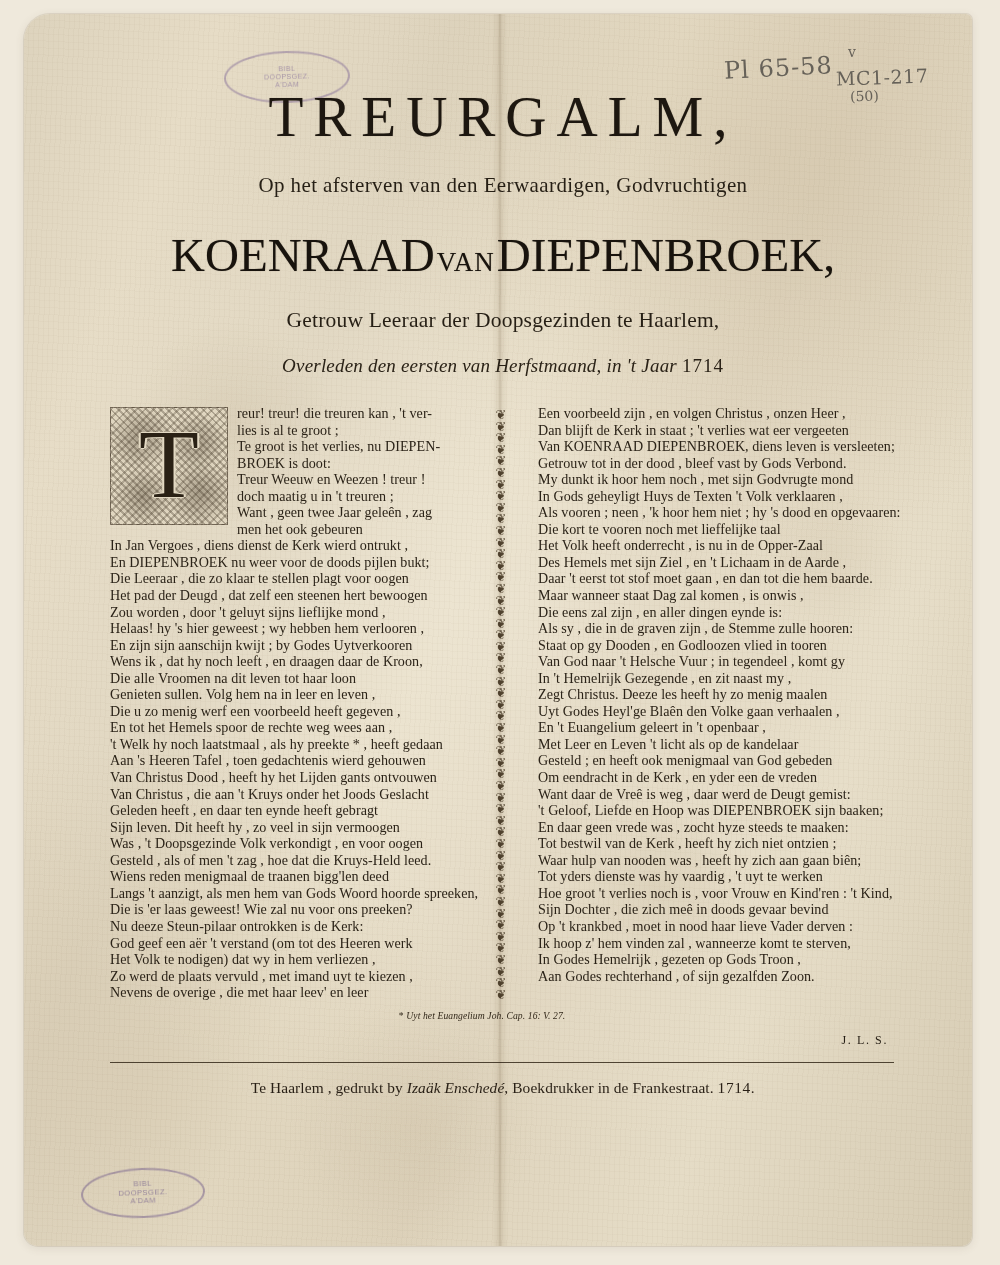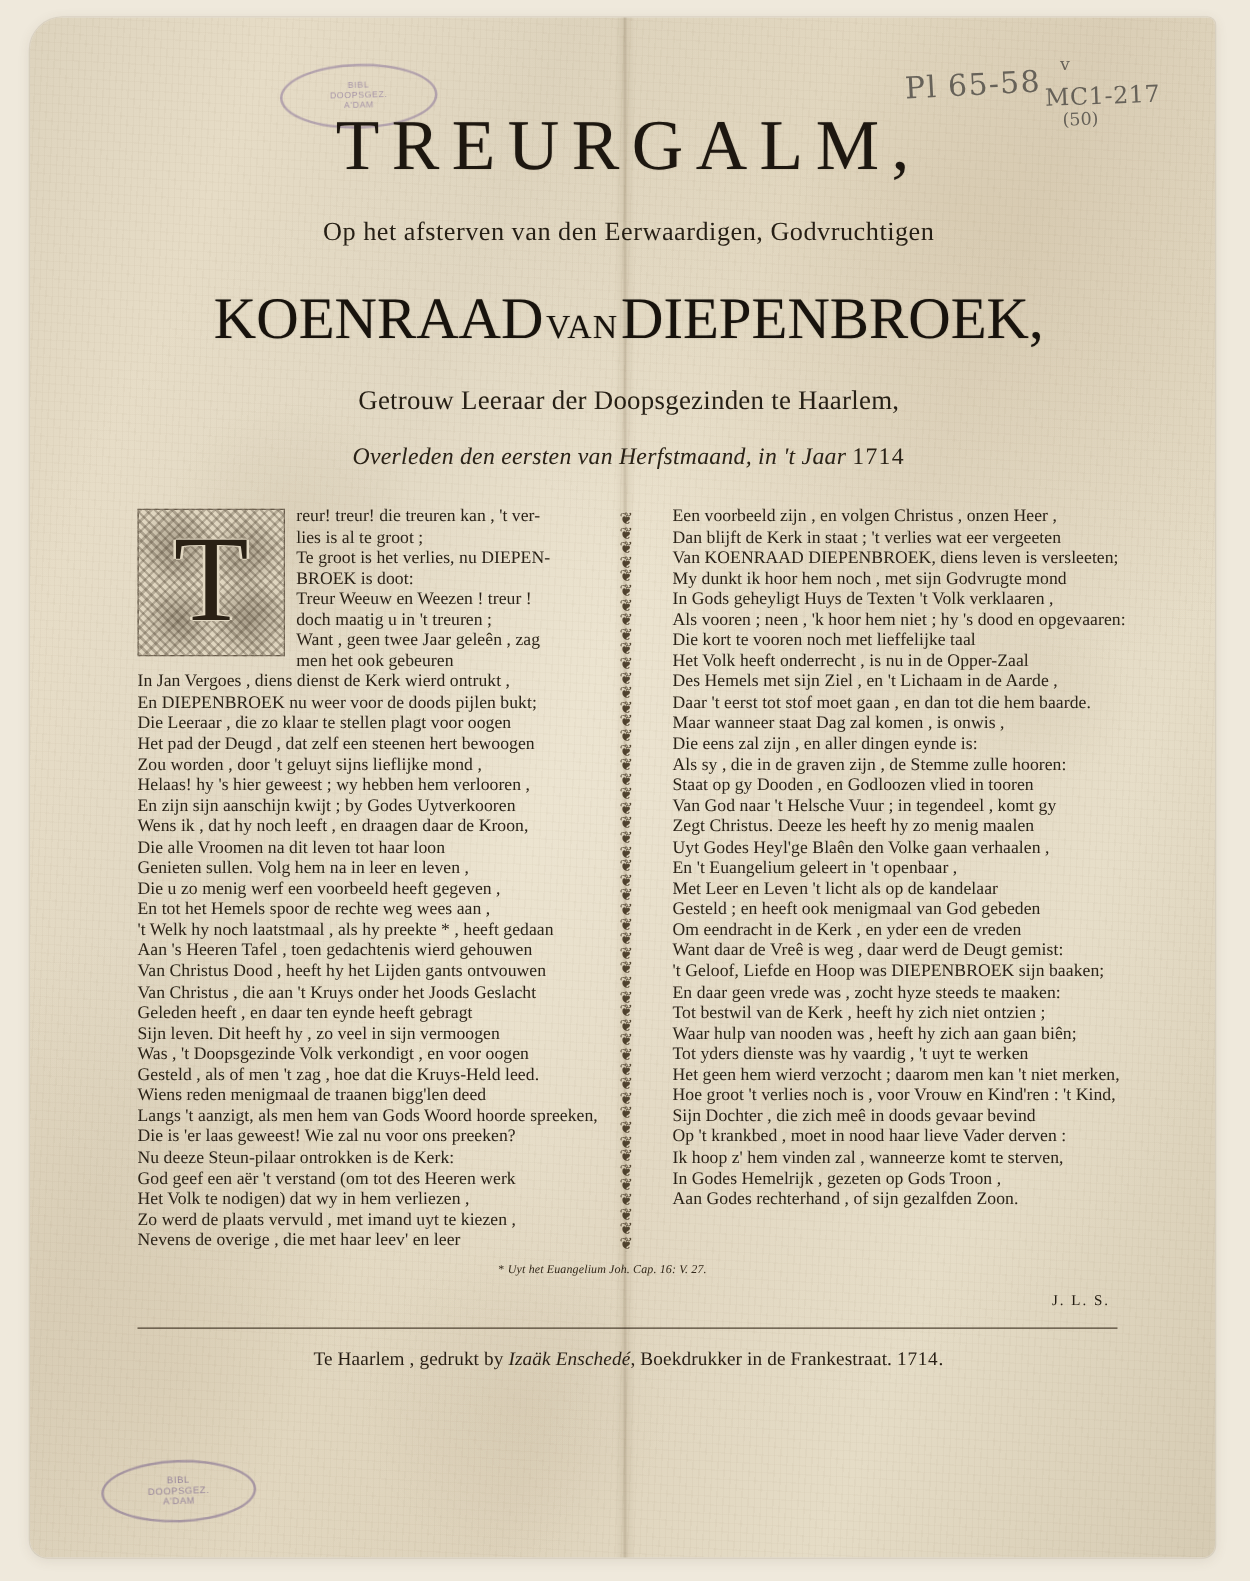--- a/index.html
+++ b/index.html
@@ -428,45 +428,46 @@
             <div>❦</div>
             <div>❦</div>
             <div>❦</div>
           </div>
 
         <div class="col right" id="col-right">
 
         <div class="ln">Een voorbeeld zijn , en volgen Christus , onzen Heer ,</div>
             <div class="ln">Dan blijft de Kerk in staat ; 't verlies wat eer vergeeten</div>
             <div class="ln">Van KOENRAAD DIEPENBROEK, diens leven is versleeten;</div>
+            <div class="ln">Getrouw tot in der dood , bleef vast by Gods Verbond.</div>
             <div class="ln">My dunkt ik hoor hem noch ,  met sijn Godvrugte mond</div>
             <div class="ln">In Gods geheyligt Huys de Texten 't Volk verklaaren ,</div>
             <div class="ln">Als vooren ; neen , 'k hoor hem niet ; hy 's dood en opgevaaren:</div>
             <div class="ln">Die kort te vooren noch met lieffelijke taal</div>
             <div class="ln">Het Volk heeft onderrecht , is nu in de Opper-Zaal</div>
             <div class="ln">Des Hemels met sijn Ziel , en 't Lichaam in de Aarde ,</div>
             <div class="ln">Daar 't eerst tot stof moet gaan , en dan tot die hem baarde.</div>
             <div class="ln">Maar wanneer staat Dag zal komen , is onwis ,</div>
             <div class="ln">Die eens zal zijn , en aller dingen eynde is:</div>
             <div class="ln">Als sy , die in de graven zijn , de Stemme zulle hooren:</div>
             <div class="ln">Staat op gy Dooden , en Godloozen vlied in tooren</div>
             <div class="ln">Van God naar 't Helsche Vuur ; in tegendeel ,  komt gy</div>
+            <div class="ln">In 't Hemelrijk Gezegende , en zit naast my ,</div>
             <div class="ln">Zegt Christus.  Deeze les heeft hy zo menig maalen</div>
             <div class="ln">Uyt Godes Heyl'ge Blaên den Volke gaan verhaalen ,</div>
             <div class="ln">En 't Euangelium geleert in 't openbaar ,</div>
             <div class="ln">Met Leer en Leven 't licht als op de kandelaar</div>
             <div class="ln">Gesteld ; en heeft ook menigmaal van God gebeden</div>
             <div class="ln">Om eendracht in de Kerk , en yder een de vreden</div>
             <div class="ln">Want daar de Vreê is weg , daar werd de Deugt gemist:</div>
             <div class="ln">'t Geloof, Liefde en Hoop was DIEPENBROEK sijn baaken;</div>
             <div class="ln">En daar geen vrede was , zocht hyze steeds te maaken:</div>
             <div class="ln">Tot bestwil van de Kerk , heeft hy zich niet ontzien ;</div>
             <div class="ln">Waar hulp van nooden was , heeft hy zich aan gaan biên;</div>
             <div class="ln">Tot yders dienste was hy vaardig , 't uyt te werken</div>
-            <div class="ln">Het geen hem wierd verzocht ; daarom men kan 't niet merken,</div>
             <div class="ln">Hoe groot 't verlies noch is , voor Vrouw en Kind'ren : 't Kind,</div>
             <div class="ln">Sijn Dochter , die zich meê in doods gevaar bevind</div>
             <div class="ln">Op 't krankbed , moet in nood haar lieve Vader derven :</div>
             <div class="ln">Ik hoop z' hem vinden zal , wanneerze komt te sterven,</div>
             <div class="ln">In Godes Hemelrijk , gezeten op Gods Troon ,</div>
             <div class="ln">Aan Godes rechterhand , of sijn gezalfden Zoon.</div>
           </div>
 
       </div>
 

